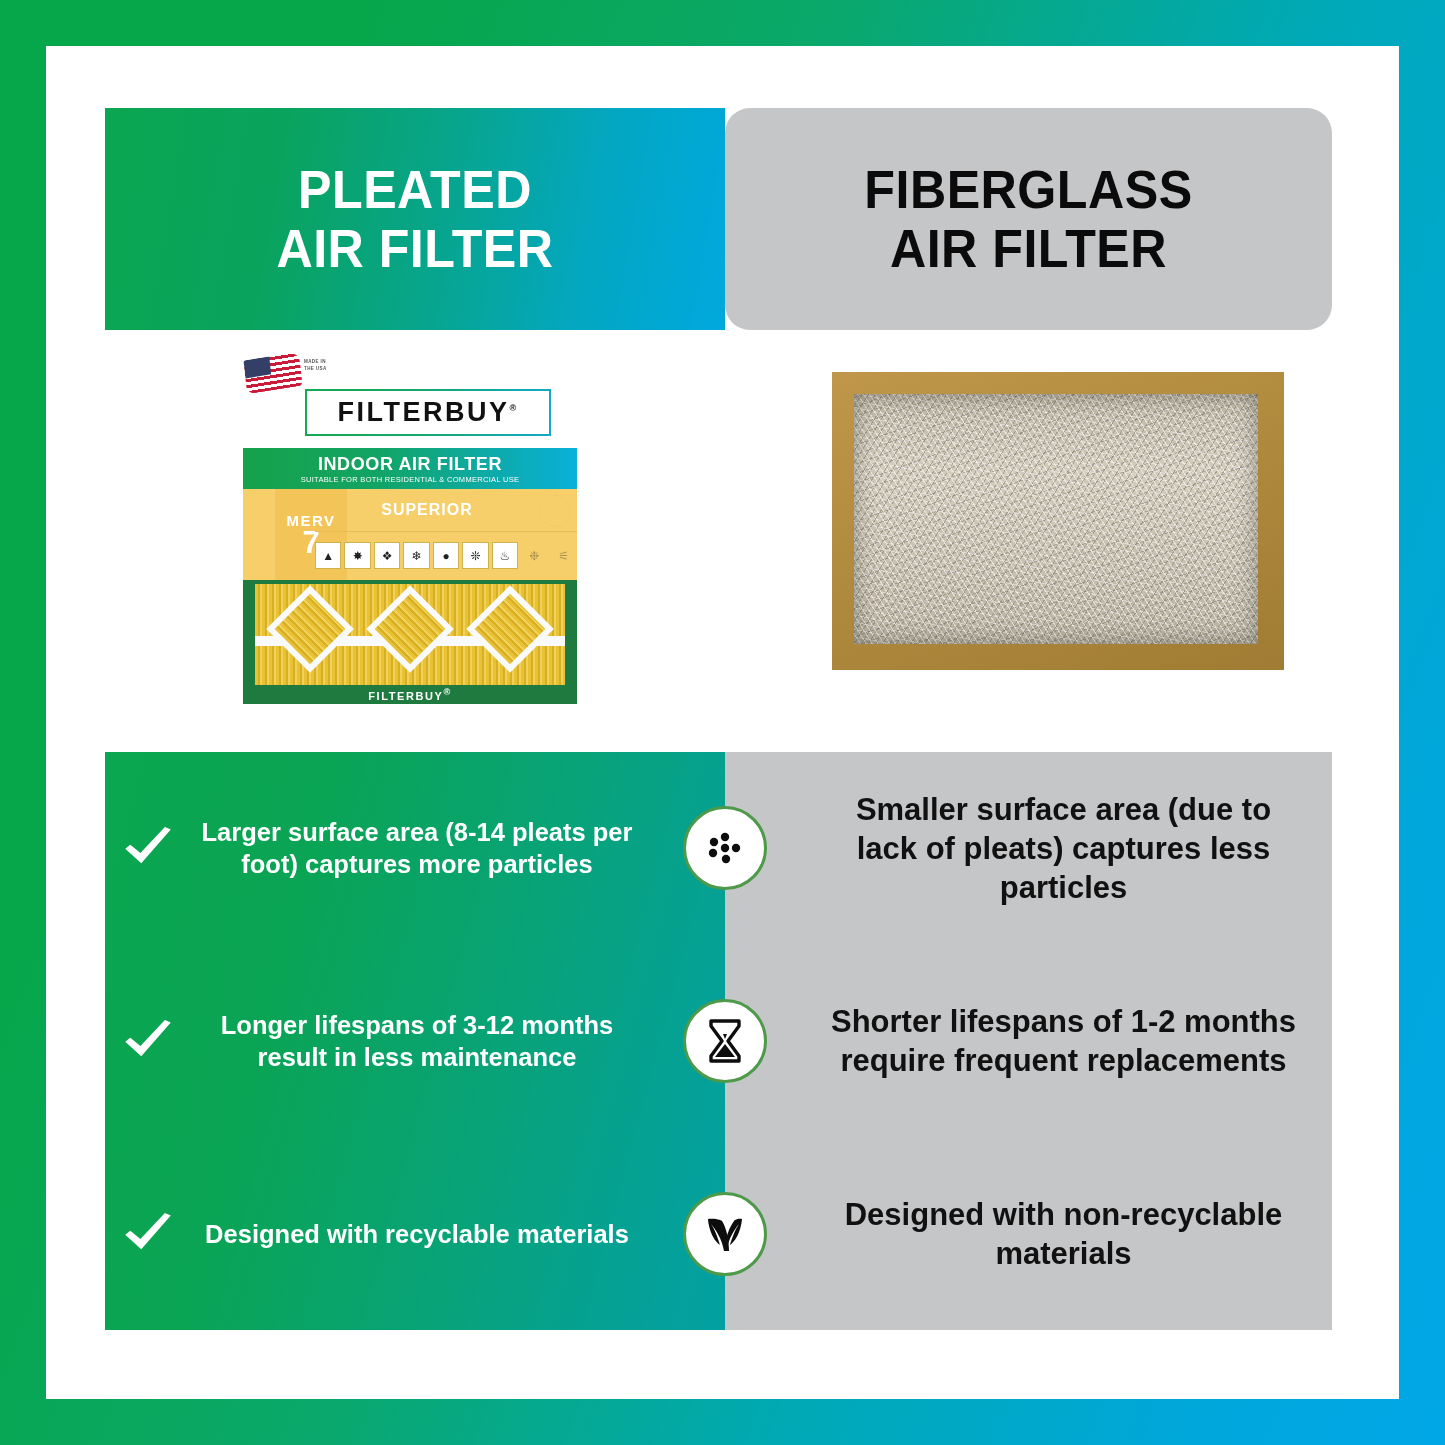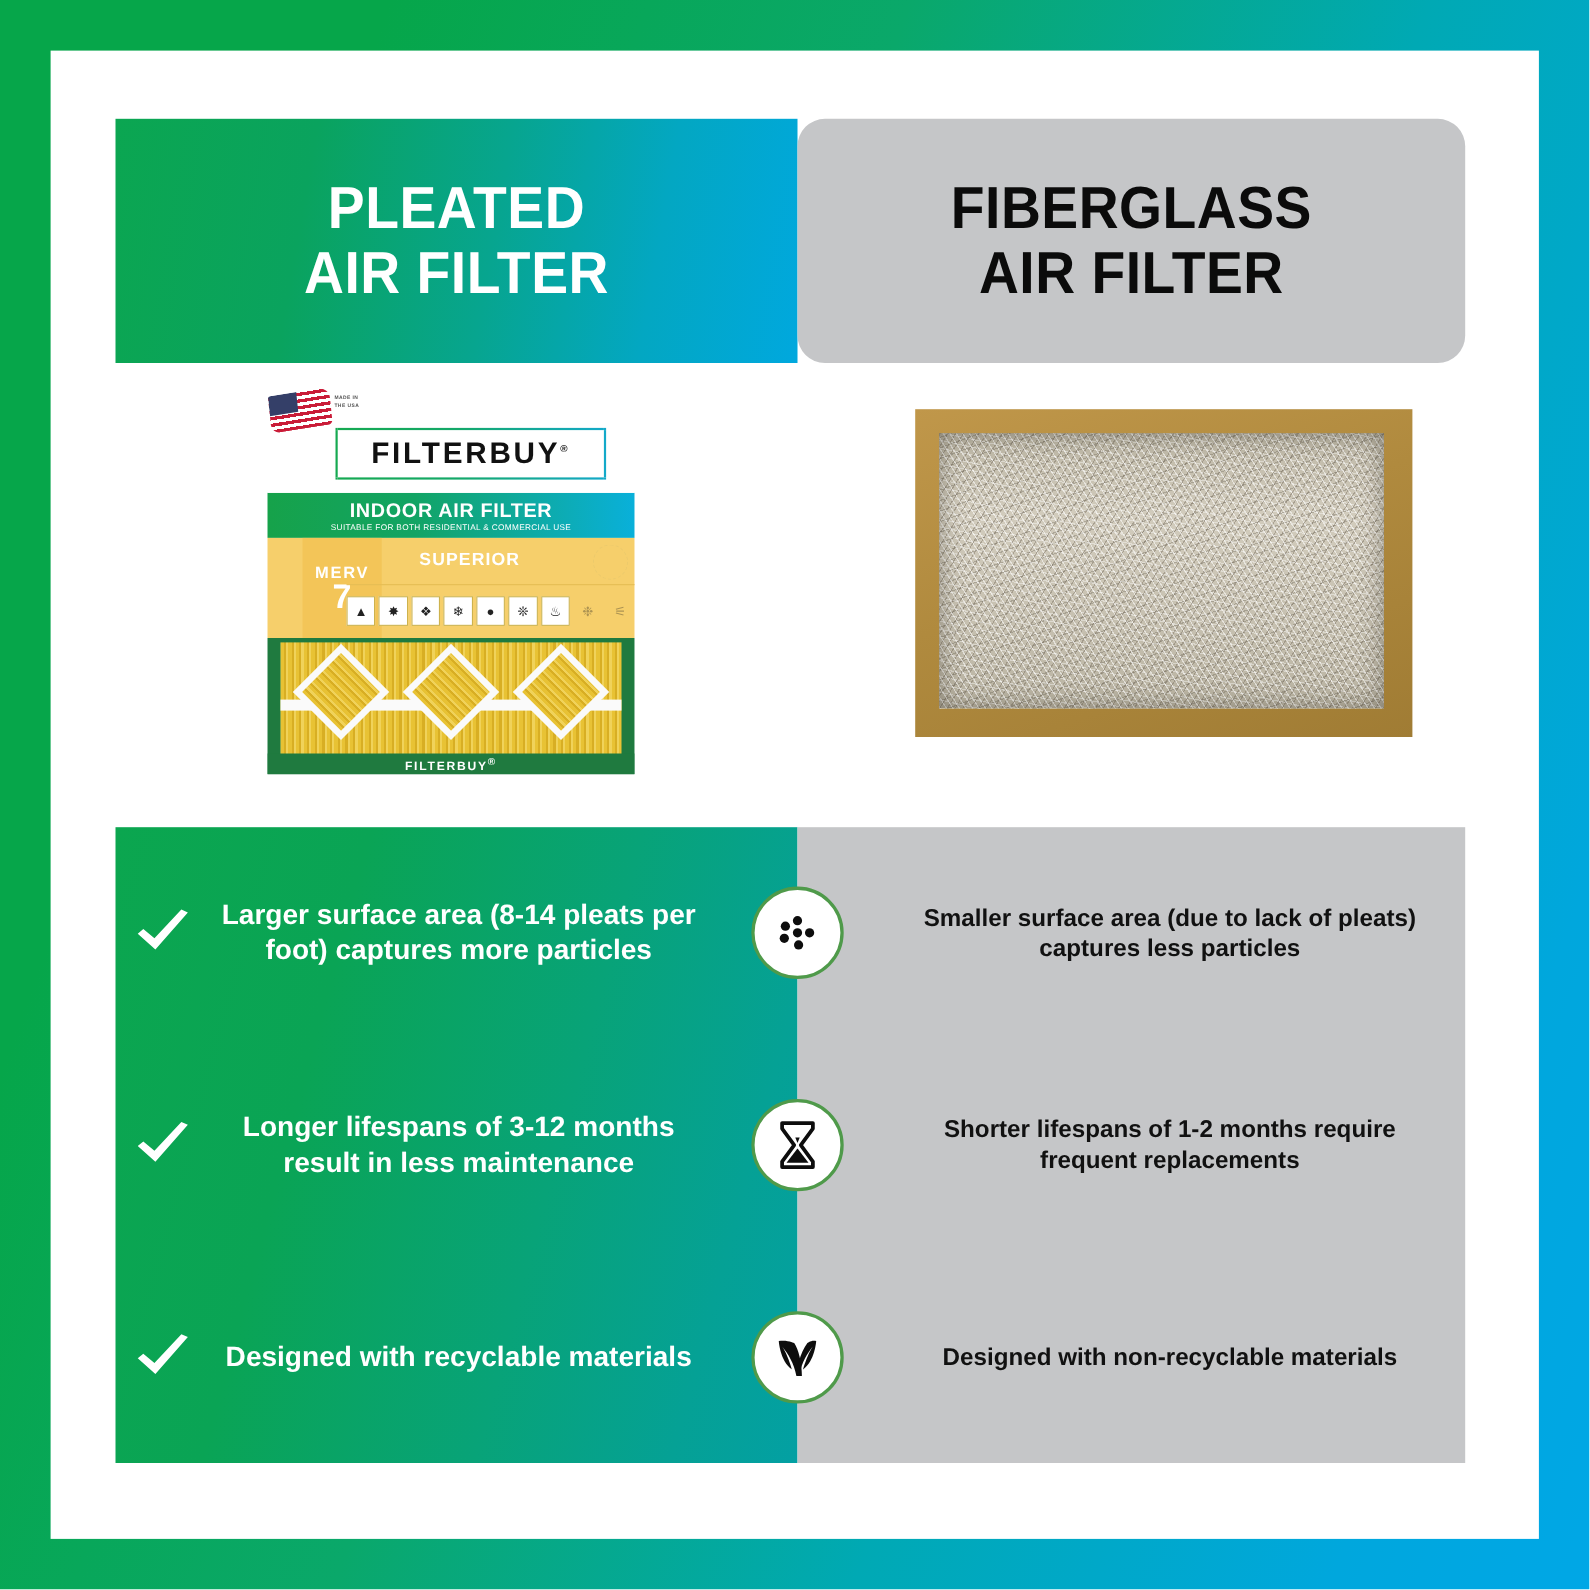--- a/index.html
+++ b/index.html
@@ -365,21 +365,21 @@
     text-align: center;
   }
   .cell-right {
     flex: 1;
     box-sizing: border-box;
     padding-left: 98px;
     padding-right: 28px;
   }
   .txt-right {
     color: #111111;
-    font-size: 22px;
+    font-size: 31px;
     font-weight: 700;
     line-height: 1.26;
     text-align: center;
   }
 
   
   .bubble {
     position: absolute;
     left: 620px;
     top: 50%;

